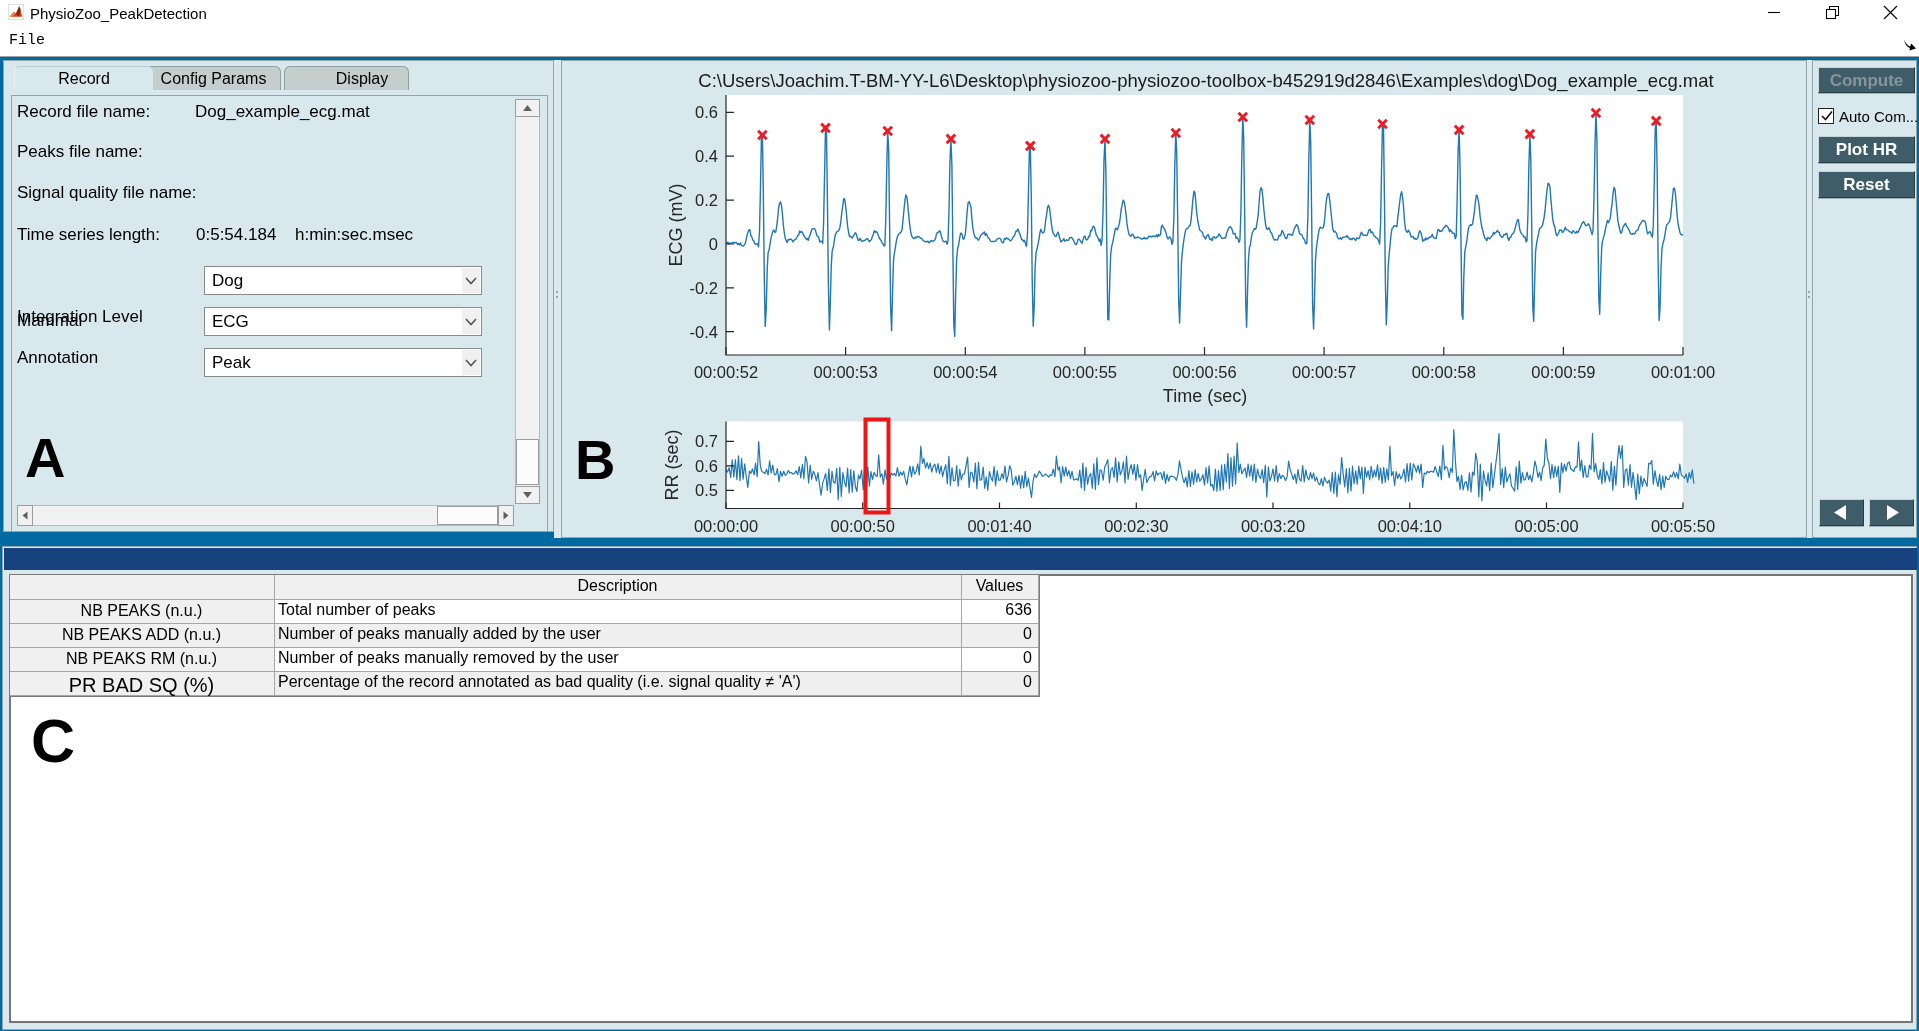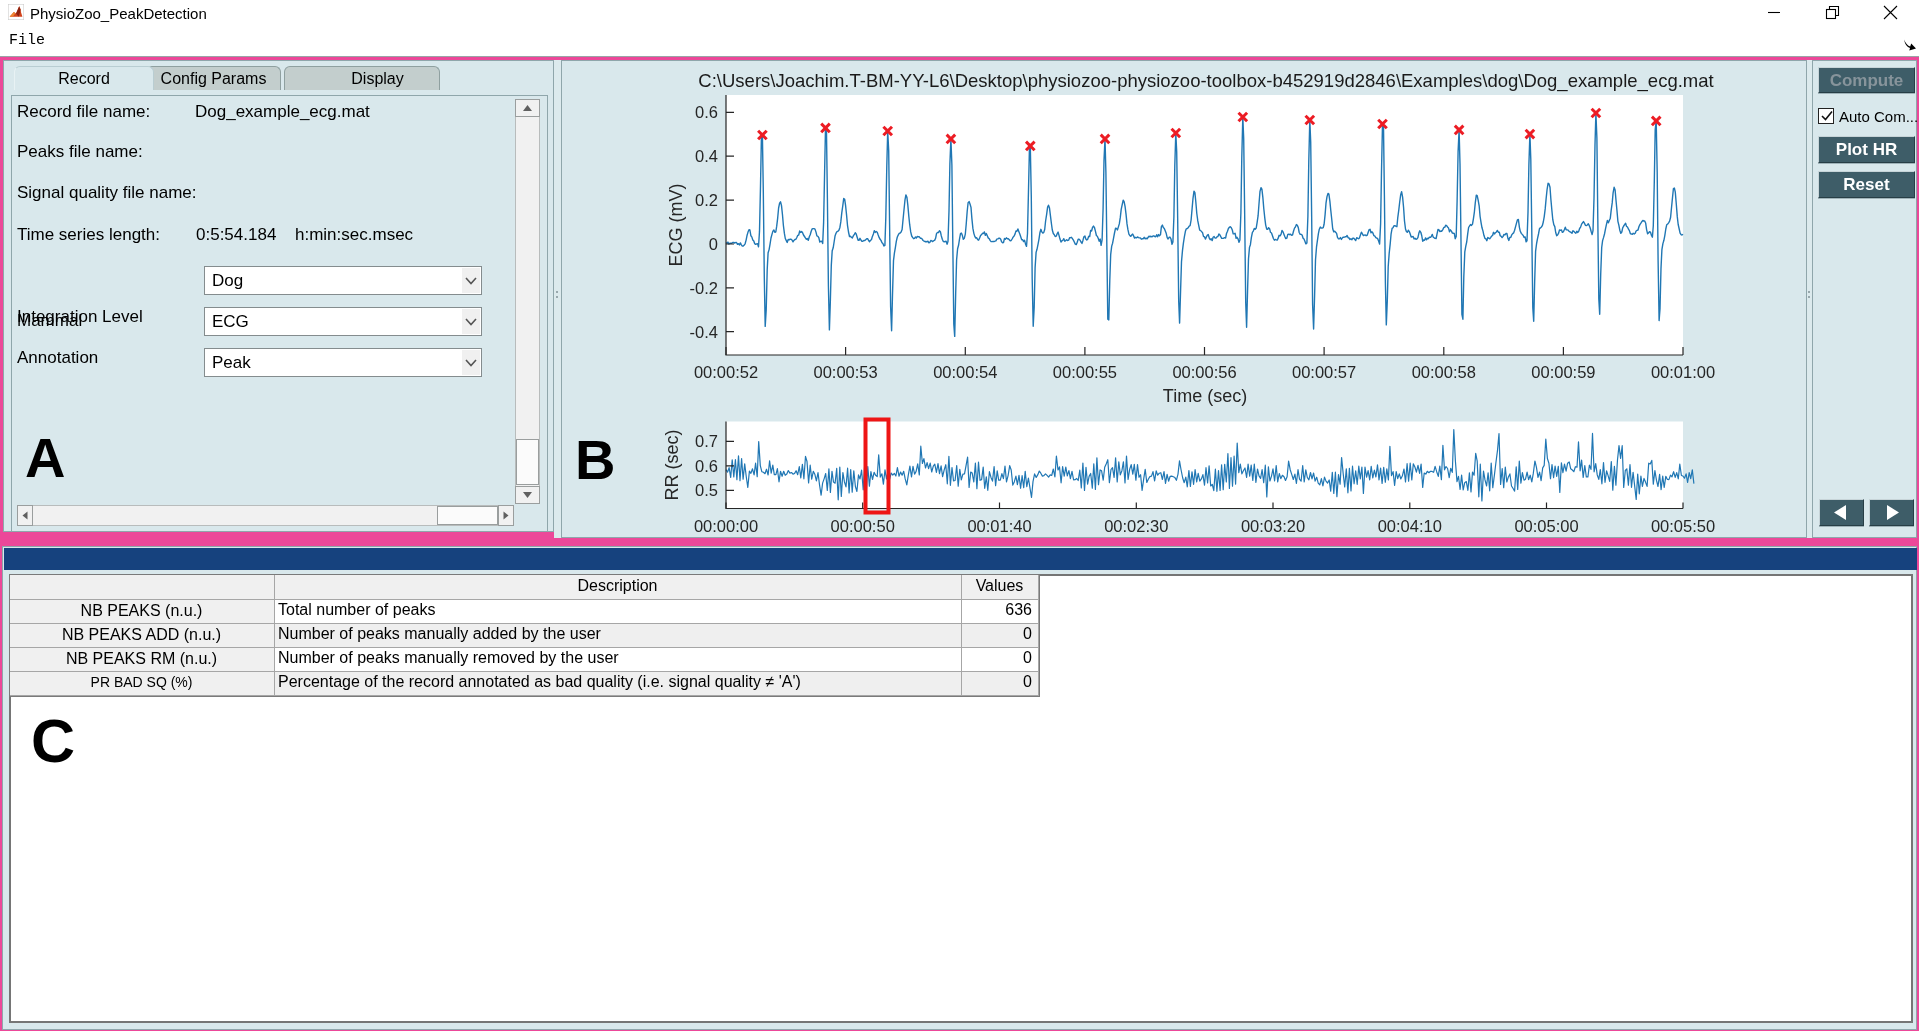--- a/index.html
+++ b/index.html
@@ -1,18 +1,18 @@
 <!DOCTYPE html>
 <html><head>
 <meta charset="utf-8">
 <style>
   * { margin:0; padding:0; box-sizing:border-box; }
   html,body { width:1919px; height:1031px; overflow:hidden; }
   body { font-family:"Liberation Sans", sans-serif; background:#f0f0f0; }
-  .win { position:relative; width:1919px; height:1031px; background:#ec4899; }
+  .win { position:relative; width:1919px; height:1031px; background:#0369a1; }
   .abs { position:absolute; }
   .titlebar { left:0; top:0; width:1919px; height:26px; background:#ffffff; }
   .title-txt { left:30px; top:5px; font-size:15px; color:#000; }
   .menubar { left:0; top:26px; width:1919px; height:31px; background:#ffffff; border-bottom:1px solid #9aa4a6; }
   .menu-file { left:9px; top:6px; font-size:15px; color:#000;font-family:Liberation Mono, monospace; }
   .panel { background:#d9e8ec; border:1px solid #8fa6ab; }
   #panelA { left:3px; top:60px; width:551px; height:472px; }
   #panelB { left:561px; top:60px; width:1246px; height:478px; }
   #panelR { left:1812px; top:60px; width:105px; height:478px; }
   #panelC { left:2px; top:546px; width:1915px; height:484px; }
@@ -61,21 +61,21 @@
   <div class="abs menubar">
     <span class="abs menu-file">File</span>
     <svg class="abs" style="left:1903px;top:13px" width="14" height="12" viewBox="0 0 14 12">
       <path d="M1 0.5 Q3.5 6.5 7.2 7.4 L8.2 4.6 L13 9.5 L6.3 11.5 L7 8.9 Q2.5 8 1 0.5 Z" fill="#000"></path>
     </svg>
   </div>
 
   <div class="abs panel" id="panelA">
     <div class="abs tab active" style="left:10px;width:140px;">Record</div>
     <div class="abs tab" style="left:142px;width:135px;">Config Params</div>
-    <div class="abs tab" style="left:280px;width:156px;padding-left:31px;">Display</div>
+    <div class="abs tab" style="left:280px;width:125px;padding-left:31px;">Display</div>
     <div class="abs innerA"></div>
 
     <div class="abs lbl" style="left:13px;top:41px;">Record file name:</div>
     <div class="abs lbl" style="left:191px;top:41px;">Dog_example_ecg.mat</div>
     <div class="abs lbl" style="left:13px;top:81px;">Peaks file name:</div>
     <div class="abs lbl" style="left:13px;top:122px;">Signal quality file name:</div>
     <div class="abs lbl" style="left:13px;top:164px;">Time series length:</div>
     <div class="abs lbl" style="left:192px;top:164px;">0:5:54.184</div>
     <div class="abs lbl" style="left:291px;top:164px;">h:min:sec.msec</div>
 
@@ -268,20 +268,20 @@
         <div class="abs" style="left:952px;top:51px;width:71px;text-align:right;font-size:16px;">0</div>
         <div class="abs" style="left:1px;top:74px;width:265px;height:24px;background:#f0f0f0;border-right:1px solid #a6a6a6;border-bottom:1px solid #a6a6a6;"></div>
         <div class="abs" style="left:266px;top:74px;width:687px;height:24px;background:#ffffff;border-right:1px solid #a6a6a6;border-bottom:1px solid #a6a6a6;"></div>
         <div class="abs" style="left:953px;top:74px;width:77px;height:24px;background:#ffffff;border-right:1px solid #a6a6a6;border-bottom:1px solid #a6a6a6;"></div>
         <div class="abs" style="left:0px;top:76px;width:265px;text-align:center;font-size:16px;">NB PEAKS RM (n.u.)</div>
         <div class="abs" style="left:269px;top:75px;font-size:16px;white-space:nowrap;">Number of peaks manually removed by the user</div>
         <div class="abs" style="left:952px;top:75px;width:71px;text-align:right;font-size:16px;">0</div>
         <div class="abs" style="left:1px;top:98px;width:265px;height:24px;background:#f0f0f0;border-right:1px solid #a6a6a6;border-bottom:1px solid #a6a6a6;"></div>
         <div class="abs" style="left:266px;top:98px;width:687px;height:24px;background:#efefef;border-right:1px solid #a6a6a6;border-bottom:1px solid #a6a6a6;"></div>
         <div class="abs" style="left:953px;top:98px;width:77px;height:24px;background:#efefef;border-right:1px solid #a6a6a6;border-bottom:1px solid #a6a6a6;"></div>
-        <div class="abs" style="left:0px;top:100px;width:265px;text-align:center;font-size:14px;">PR BAD SQ (%)</div>
+        <div class="abs" style="left:0px;top:100px;width:265px;text-align:center;font-size:20px;">PR BAD SQ (%)</div>
         <div class="abs" style="left:269px;top:99px;font-size:16px;white-space:nowrap;">Percentage of the record annotated as bad quality (i.e. signal quality ≠ 'A')</div>
         <div class="abs" style="left:952px;top:99px;width:71px;text-align:right;font-size:16px;">0</div>
       </div>
     <div class="abs bigletter" style="left:28px;top:159px;font-size:61px;">C</div>
   </div>
 
 </div>
 
 </body></html>

